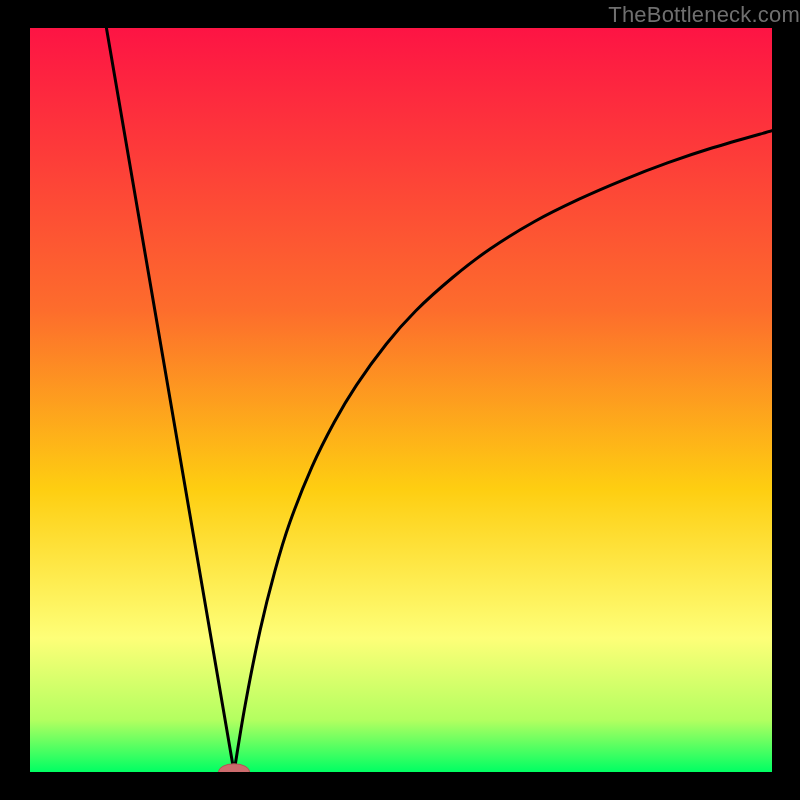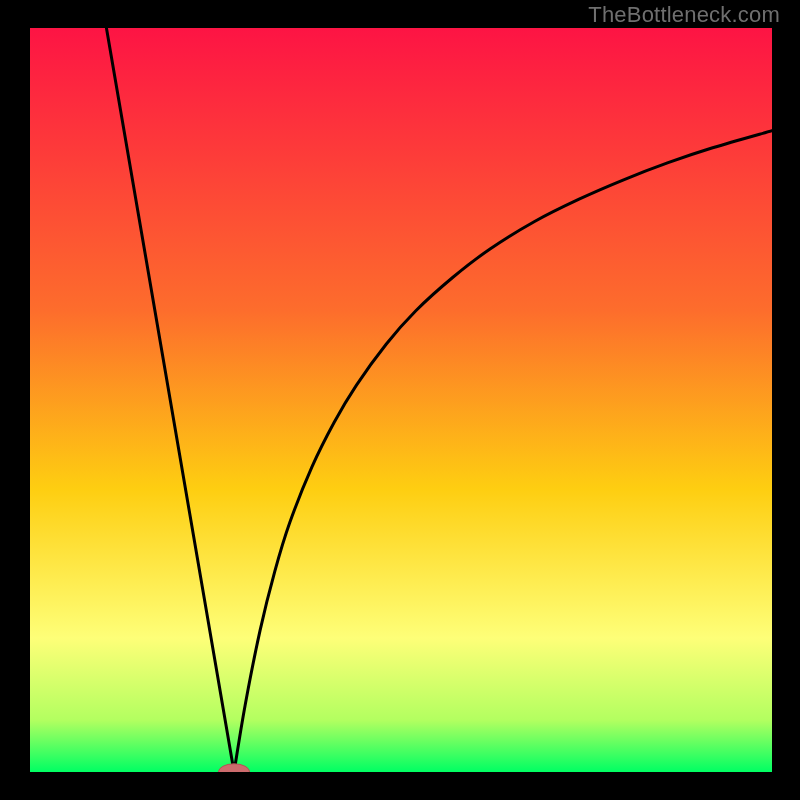--- a/index.html
+++ b/index.html
@@ -13,21 +13,21 @@
   }
   .frame {
     position: relative;
     width: 800px;
     height: 800px;
     background: #000;
   }
   .watermark {
     position: absolute;
     top: 2px;
-    right: 20px;
+    right: 0;
     color: #6f6f6f;
     font-size: 22px;
     letter-spacing: 0.2px;
     font-weight: 500;
     z-index: 10;
   }
   .plot {
     position: absolute;
     left: 30px;
     top: 28px;

